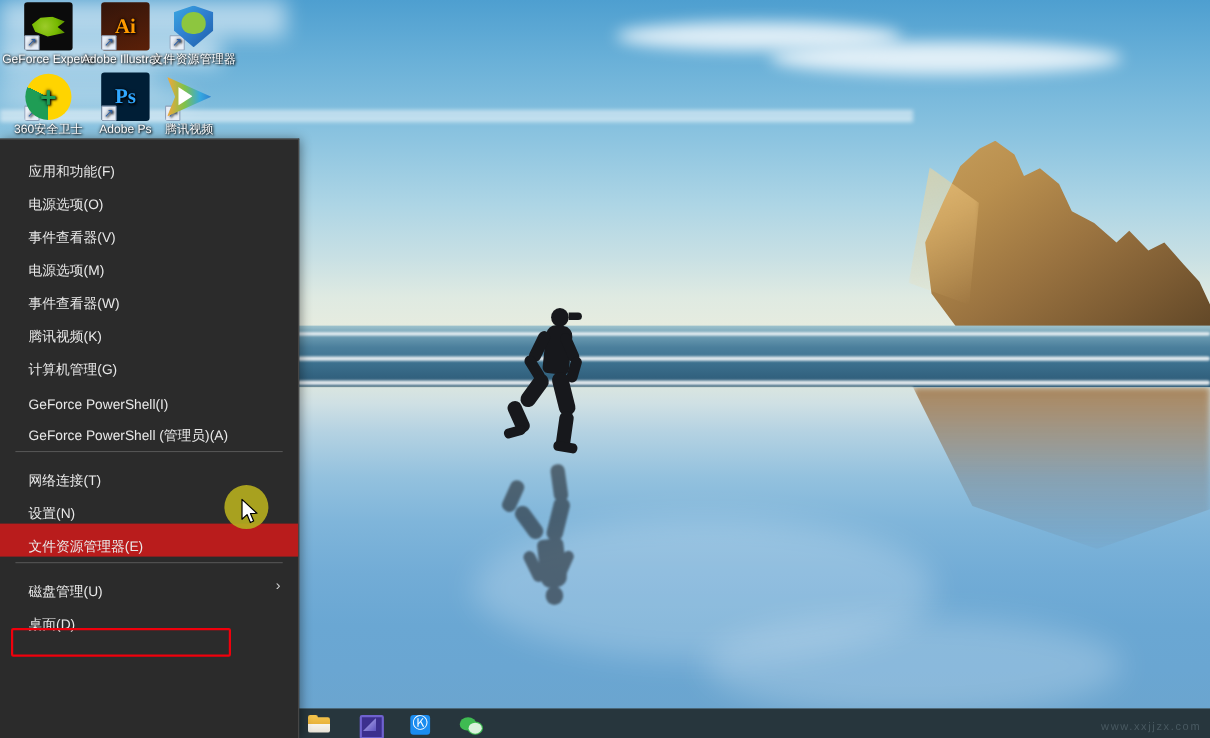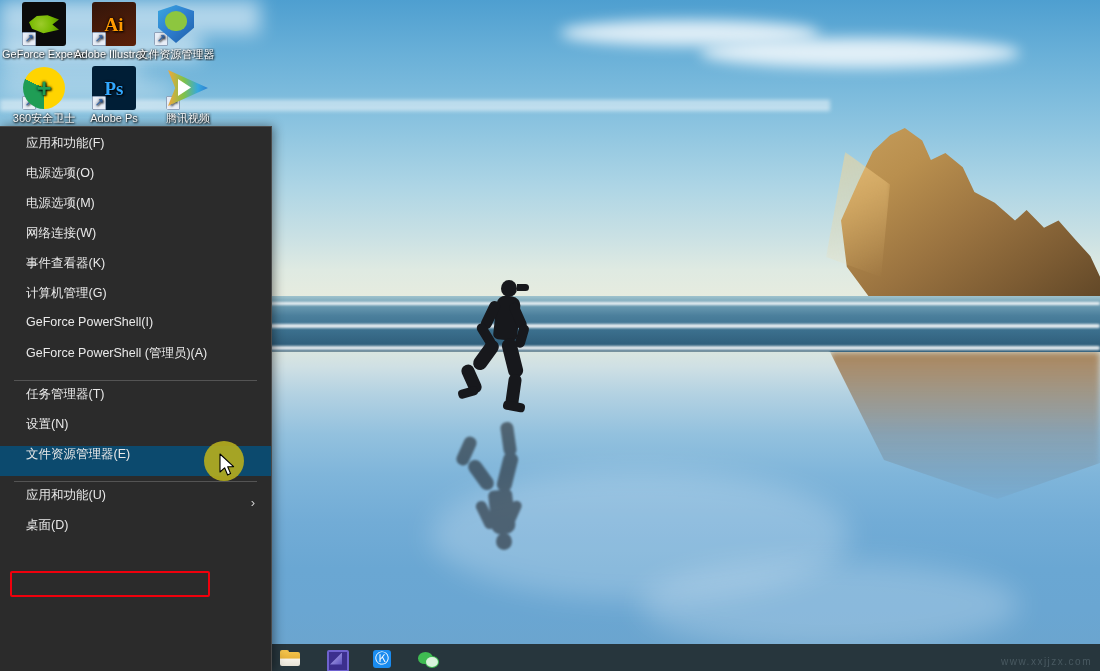--- a/index.html
+++ b/index.html
@@ -166,27 +166,27 @@
 
   
   #winxmenu {
     position: absolute; left: 0; top: 126px; width: 272px; height: 545px;
     background: #2b2b2b;
     border: 1px solid #4a4a4a; border-left: none; border-bottom: none;
     box-shadow: 2px 0 10px rgba(0,0,0,0.45);
     z-index: 50;
   }
   .mi {
-    position: relative; display: flex; align-items: flex-start;
+    position: relative; display: flex; align-items: flex-end;
     height: 30px; padding-left: 26px; padding-right: 14px;
     color: #e9e9e9; font-size: 12.5px; white-space: nowrap;
     cursor: default;
   }
   .mi .milabel { display: inline-block; }
-  .mi.hover { background: #0c4a6e; }
+  .mi.hover { background: #b91c1c; }
   .mi .chev {
     position: absolute; right: 16px; top: 50%; transform: translateY(-50%);
     color: #cfcfcf; font-size: 13px; line-height: 1;
   }
   .sep {
     height: 1px; margin: 5px 14px 5px 14px;
     background: #545454;
   }
   .hl-outline {
     position: absolute; left: 10px; top: 571px; width: 200px; height: 26px;
@@ -340,70 +340,73 @@
     <span class="dlabel">360安全卫士</span>
   </div>
 
   <div class="deskicon" style="left:72px; top:66px;">
     <div class="glyph ic-ps">
       <span class="shortcutArrow">↗</span>
     </div>
     <span class="dlabel">Adobe Ps</span>
   </div>
 
-  <div class="deskicon" style="left:146px; top:66px;">
+  <div class="deskicon" style="left:130px; top:66px;">
     <div class="glyph ic-player">
       <span class="shortcutArrow">↗</span>
     </div>
     <span class="dlabel">腾讯视频</span>
   </div>
 
   <div id="winxmenu">
 
     <div class="mi" style="margin-top:8px;">
       <span class="milabel">应用和功能(F)</span>
     </div>
     <div class="mi">
       <span class="milabel">电源选项(O)</span>
     </div>
     <div class="mi">
+      <span class="milabel">事件查看器(V)</span>
+    </div>
+    <div class="mi">
       <span class="milabel">电源选项(M)</span>
     </div>
     <div class="mi">
-      <span class="milabel">网络连接(W)</span>
-    </div>
-    <div class="mi">
-      <span class="milabel">事件查看器(K)</span>
+      <span class="milabel">事件查看器(W)</span>
+    </div>
+    <div class="mi">
+      <span class="milabel">腾讯视频(K)</span>
     </div>
     <div class="mi">
       <span class="milabel">计算机管理(G)</span>
     </div>
     <div class="mi">
       <span class="milabel">GeForce PowerShell(I)</span>
     </div>
     <div class="mi">
       <span class="milabel">GeForce PowerShell (管理员)(A)</span>
     </div>
 
     <div class="sep"></div>
 
     <div class="mi">
-      <span class="milabel">任务管理器(T)</span>
+      <span class="milabel">网络连接(T)</span>
     </div>
     <div class="mi">
       <span class="milabel">设置(N)</span>
     </div>
     <div class="mi hover">
       <span class="milabel">文件资源管理器(E)</span>
     </div>
 
     <div class="sep"></div>
 
     <div class="mi">
-      <span class="milabel">应用和功能(U)</span>
+      <span class="milabel">磁盘管理(U)</span>
       <span class="chev">›</span>
     </div>
     <div class="mi">
       <span class="milabel">桌面(D)</span>
     </div>
   </div>
 
   <div class="hl-outline"></div>
 
   <div id="clickhalo"></div>

